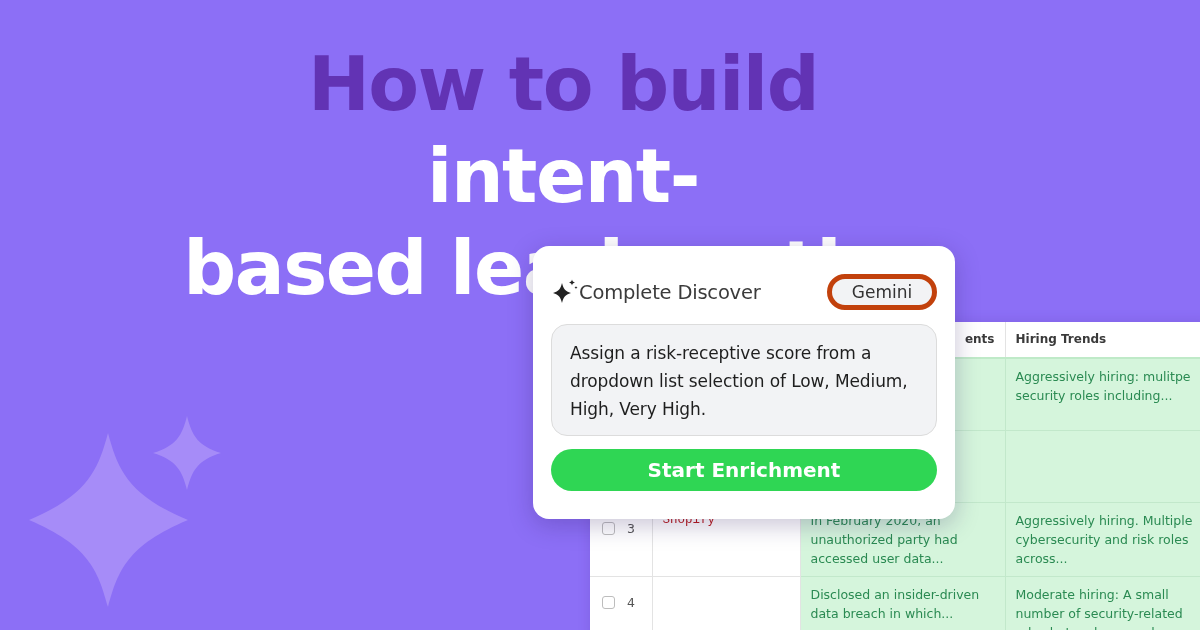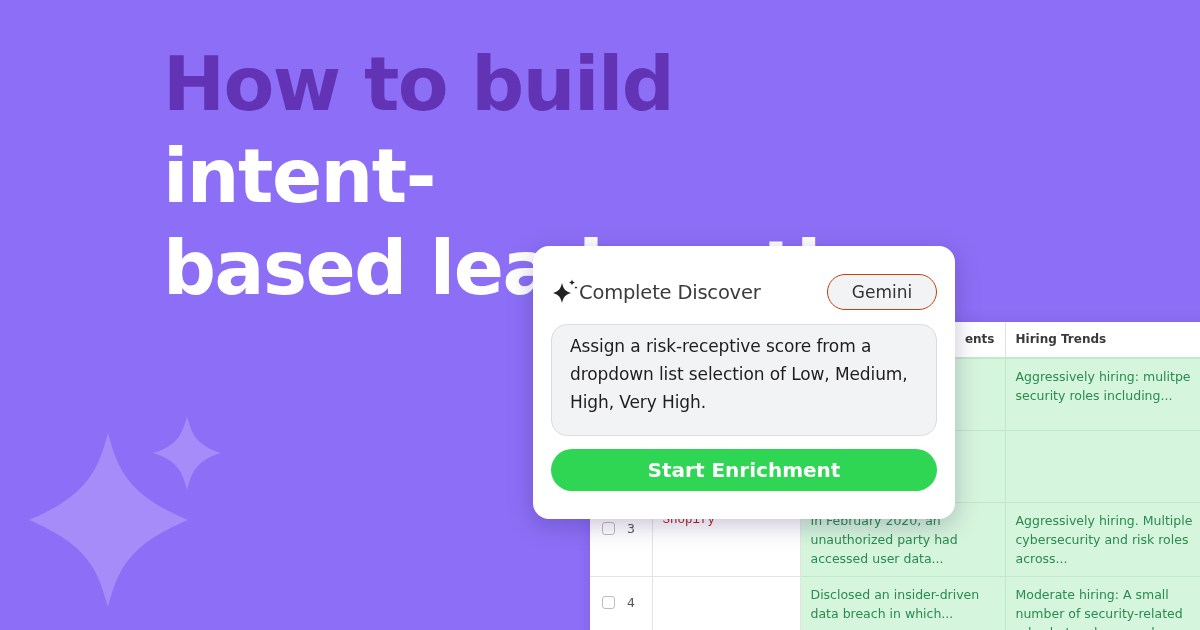--- a/index.html
+++ b/index.html
@@ -12,20 +12,21 @@
 
     
     .headline {
       position: absolute; left: 163px; top: 38px;
       width: 800px;
       font-family: "DejaVu Sans", sans-serif;
       font-weight: bold;
       font-size: 74px;
       line-height: 92px;
       letter-spacing: -1.5px;
+      text-align: center;
     }
     .headline .dark { color: #6233b4; }
     .headline .light { color: #ffffff; }
 
     
     .deco-sparkles { position: absolute; left: 0; top: 400px; width: 260px; height: 230px; }
 
     
     .table-wrap {
       position: absolute; left: 590px; top: 322px;
@@ -53,27 +54,27 @@
       position: absolute; left: 533px; top: 246px;
       width: 422px; height: 273px;
       background: #ffffff; border-radius: 16px;
       box-shadow: 0 6px 24px rgba(40,20,90,0.25);
     }
     .card-header { position: absolute; left: 18px; top: 28px; right: 18px; height: 36px; display: flex; align-items: center; }
     .card-title { font-size: 19.5px; color: #3b3b3b; letter-spacing: -0.2px; }
     .model-pill {
       position: absolute; right: 0; top: 0;
       width: 110px; height: 36px; border-radius: 18px;
-      border: 1px solid #c2410c; background: #f2f3f5;
+      border: 5px solid #c2410c; background: #f2f3f5;
       font-size: 17px; color: #333; display: flex; align-items: center; justify-content: center;
     }
     .prompt-box {
       position: absolute; left: 18px; top: 78px; width: 386px; height: 112px;
       background: #f2f3f5; border: 1px solid #dcdcdc; border-radius: 16px;
-      padding: 7px 18px; font-size: 17px; line-height: 28px; color: #1e1e1e;
+      padding: 14px 18px; font-size: 17px; line-height: 28px; color: #1e1e1e;
       letter-spacing: -0.1px;
     }
     .start-btn {
       position: absolute; left: 18px; top: 203px; width: 386px; height: 42px;
       border-radius: 21px; background: #2fd654; color: #ffffff;
       font-size: 20px; font-weight: bold; display: flex; align-items: center; justify-content: center;
       border: none; font-family: "DejaVu Sans", sans-serif;
     }
   </style>
 </head>

